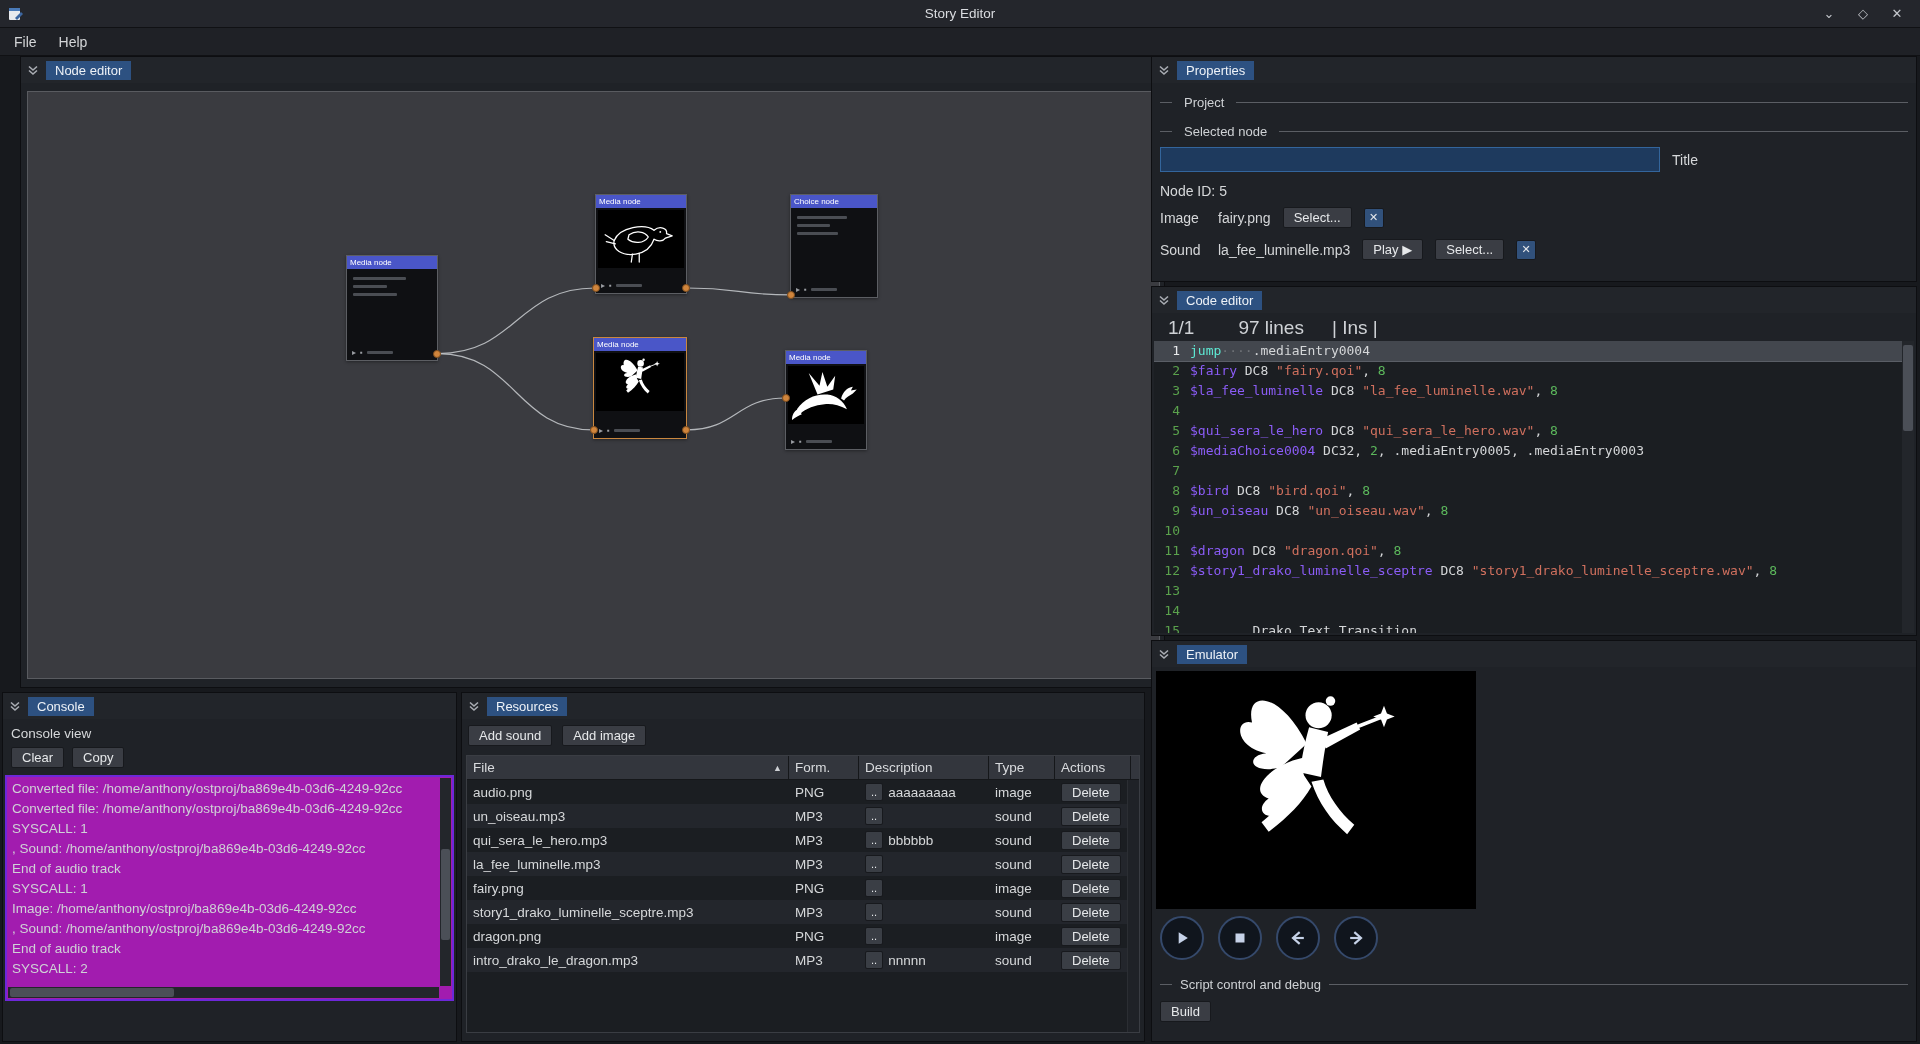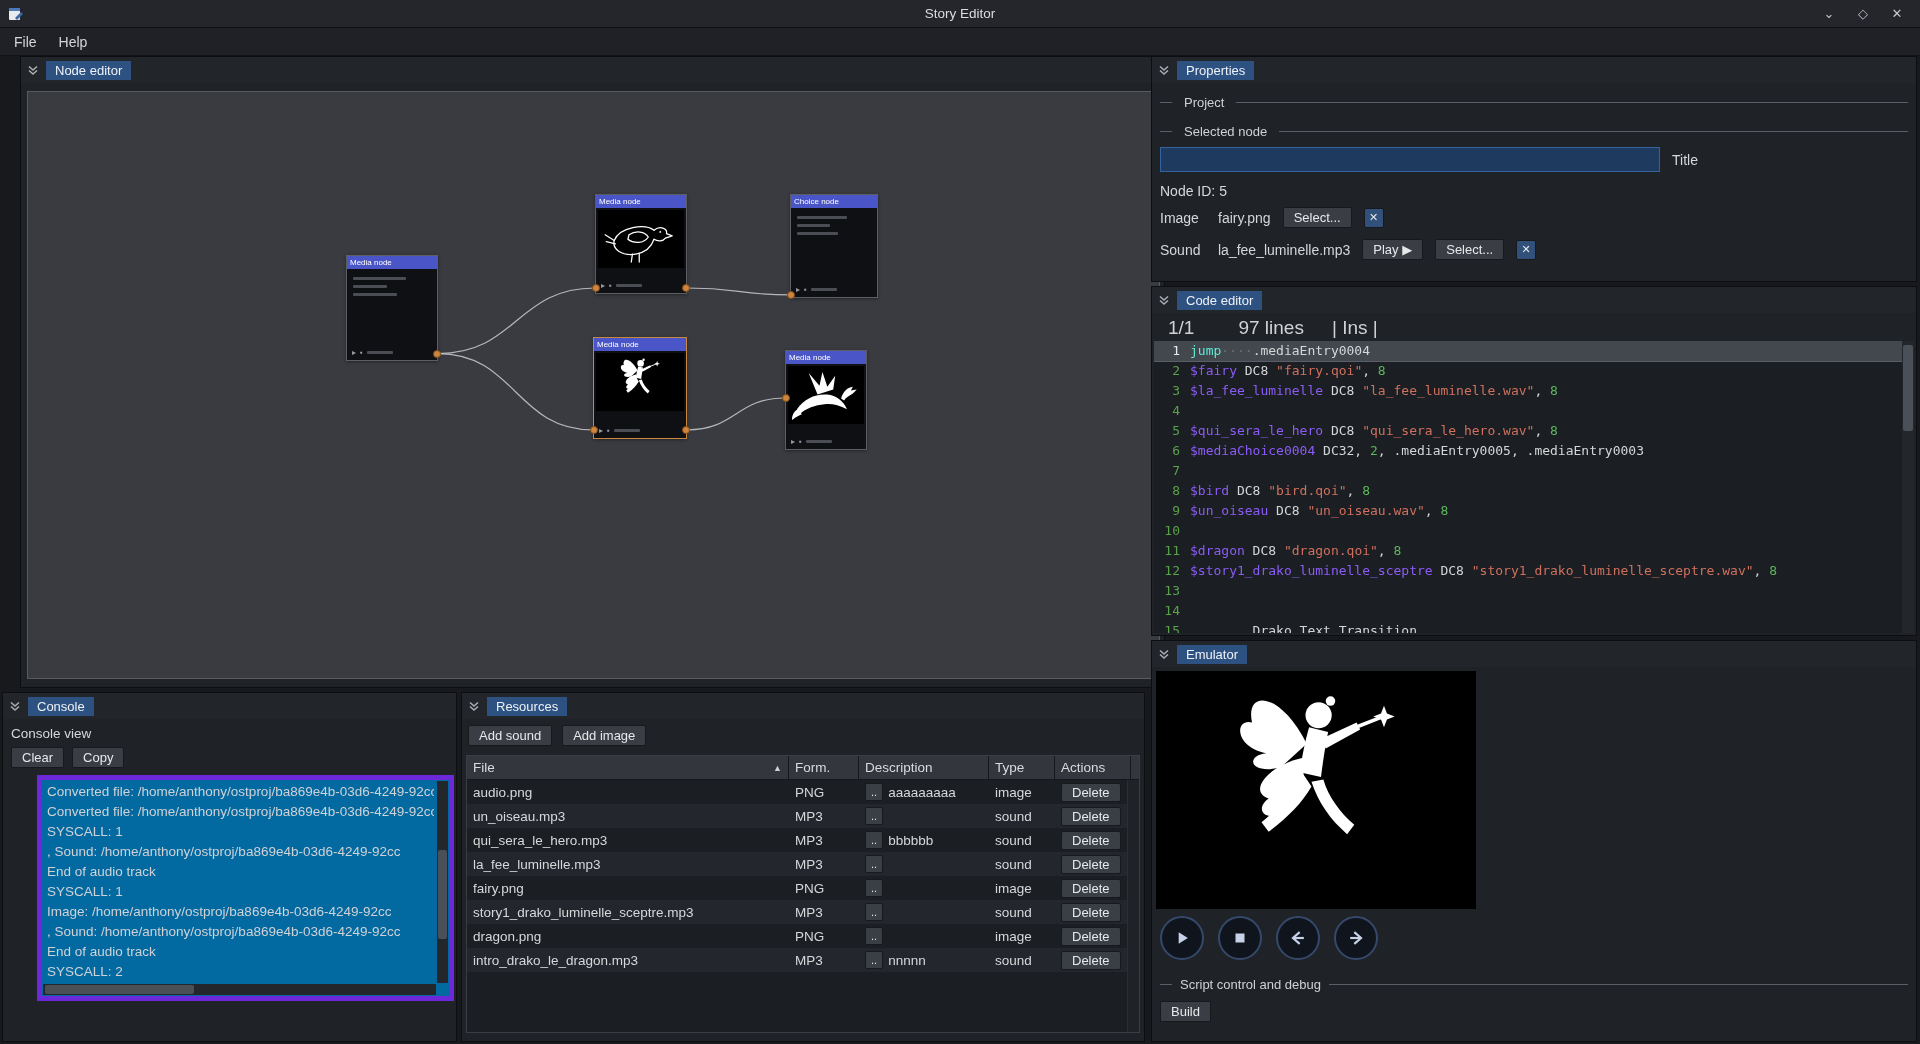--- a/index.html
+++ b/index.html
@@ -61,21 +61,21 @@
   .ph { flex:1; display:flex; flex-direction:column; gap:5px; padding:6px 4px; }
   .bar { height:3px; background:#4a4d53; border-radius:1px; }
   .node-controls { margin-top:auto; display:flex; align-items:center; gap:4px; padding:1px 3px; font-size:8px; color:#9a9da2; }
   .port { position:absolute; width:8px; height:8px; border-radius:50%; background:#d0853c; border:1px solid #7d4d1e; }
   
   #console { left:2px; top:692px; width:455px; height:350px; }
   .console-view-label { position:absolute; left:8px; top:33px; font-size:13.5px; }
   .console-btns { position:absolute; left:8px; top:54px; display:flex; gap:8px; }
   .log-box {
     position:absolute; left:2px; right:2px; top:82px; height:226px;
-    background:#0369a1; border:5px solid #6d28d9;margin-left:32px;
+    background:#a21caf; border:2px solid #6d28d9;
   }
   .log-lines { position:absolute; left:5px; top:2px; right:15px; bottom:14px; overflow:hidden; }
   .console-line { white-space:nowrap; overflow:hidden; line-height:20px; font-size:13.5px; color:#cfd2d6; }
   .vscroll { position:absolute; right:1px; top:1px; bottom:13px; width:11px; background:#23262b; }
   .vthumb { position:absolute; left:1px; right:1px; top:34%; height:44%; background:#4b4f57; border-radius:2px; }
   .hscroll { position:absolute; left:1px; right:13px; bottom:1px; height:11px; background:#23262b; }
   .hthumb { position:absolute; top:1px; bottom:1px; left:2px; width:38%; background:#4b4f57; border-radius:2px; }
   
   #resources { left:461px; top:692px; width:684px; height:350px; }
   .res-btns { position:absolute; left:6px; top:32px; display:flex; gap:10px; }

